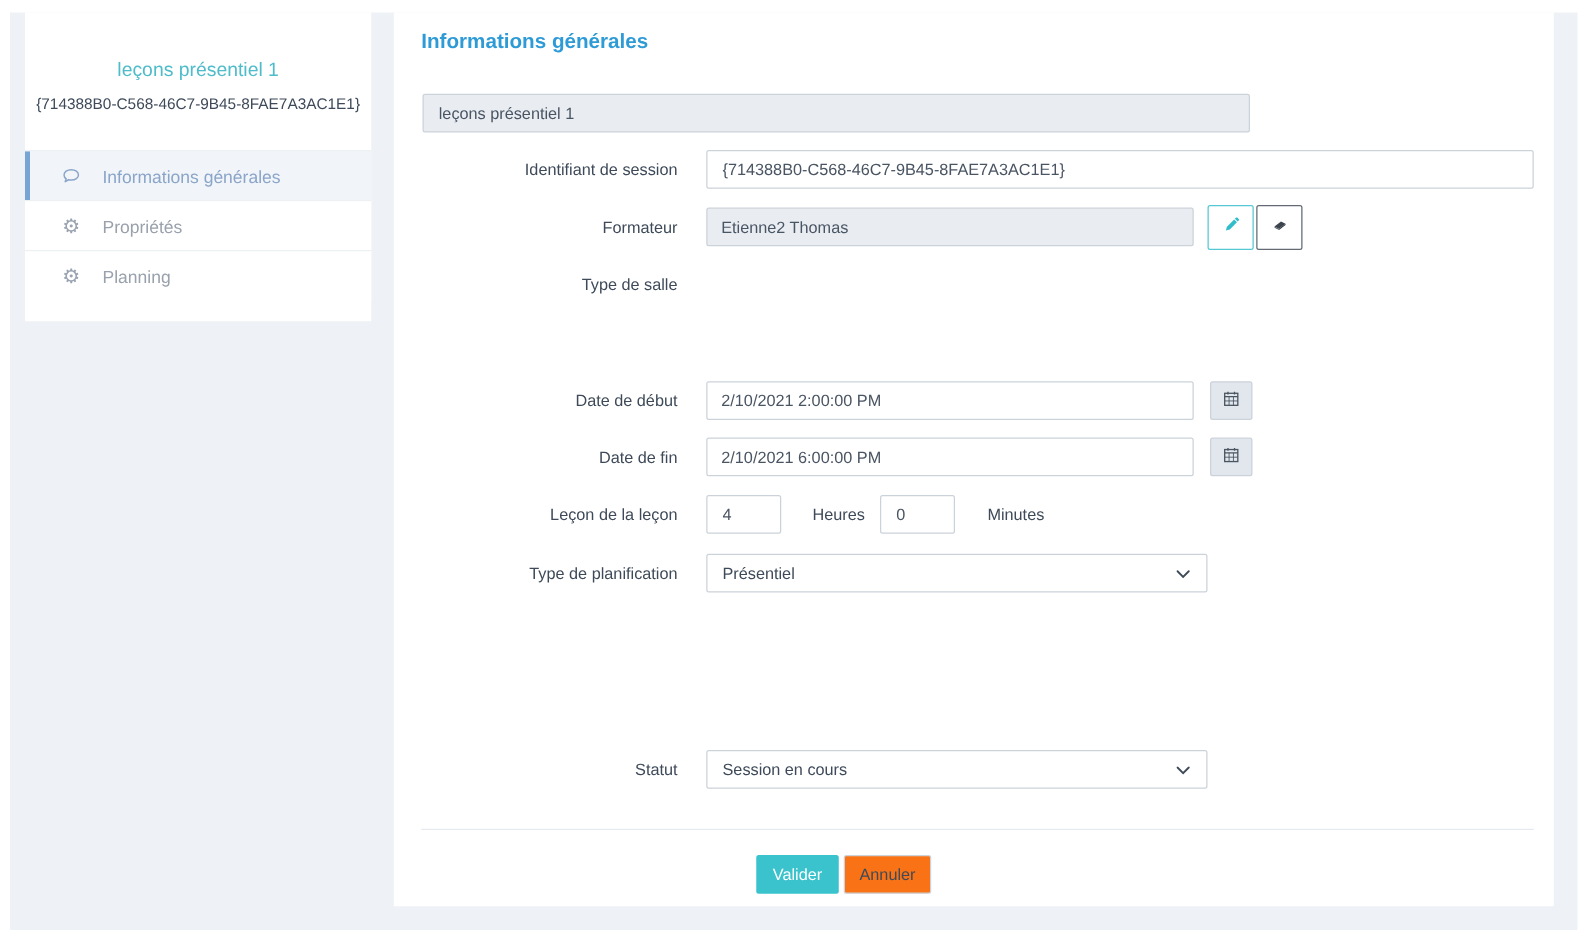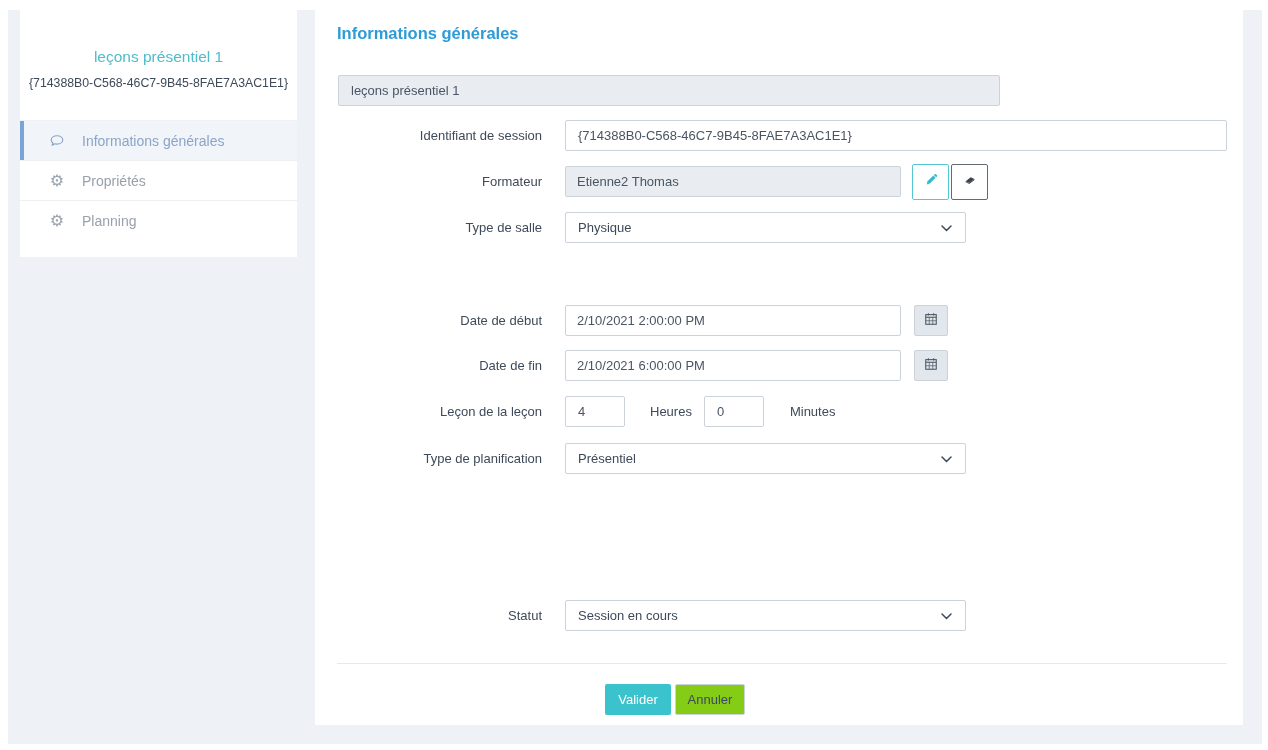--- a/index.html
+++ b/index.html
@@ -58,21 +58,21 @@
     font-size:13px;color:#3e4a59;
   }
   .ctrl{margin-left:23px;display:flex;align-items:center;flex:none;}
   .inp{
     height:31px;box-sizing:border-box;border:1px solid #ccd2d9;border-radius:2px;
     padding:0 12px;font-family:"Liberation Sans","DejaVu Sans",sans-serif;
     font-size:13px;color:#4a5563;background:#ffffff;outline:none;
   }
   .inp.ro{background:#e9edf2;}
   .w662{width:662px;}
-  .w390{width:336px;padding-left:11px;}
+  .w390{width:390px;padding-left:11px;}
   .w60{width:60px;}
   .select{
     width:401px;height:31px;box-sizing:border-box;border:1px solid #ccd2d9;border-radius:2px;
     display:flex;align-items:center;justify-content:space-between;
     padding:0 13px 0 12px;font-size:13px;color:#3e4a59;background:#ffffff;cursor:pointer;
   }
   .icon-btn{
     width:37px;height:36px;flex:none;background:#ffffff;border-radius:2px;
     display:flex;align-items:center;justify-content:center;cursor:pointer;padding:0;
   }
@@ -89,21 +89,21 @@
   .divider{
     position:absolute;left:22px;top:653px;width:890px;height:0;
     border-top:1px solid #e6e9ed;
   }
   .btn-row{position:absolute;left:250px;top:674px;display:flex;padding-left:40px;}
   .btn{
     height:31px;font-family:"Liberation Sans","DejaVu Sans",sans-serif;
     font-size:13px;border-radius:2px;cursor:pointer;box-sizing:border-box;
   }
   .btn-primary{background:#3ac3cd;color:#ffffff;border:none;width:66px;}
-  .btn-secondary{background:#84cc16;color:#3e4a59;border:1px solid #ccd2d9;width:70px;margin-left:4px;}
+  .btn-secondary{background:#f97316;color:#3e4a59;border:1px solid #ccd2d9;width:70px;margin-left:4px;}
 </style>
 </head>
 <body>
 
 <div class="page">
 
   <aside class="sidebar-card">
     <div class="sb-title">leçons présentiel 1</div>
     <div class="sb-guid">{714388B0-C568-46C7-9B45-8FAE7A3AC1E1}</div>
     <nav class="sb-nav">
@@ -161,30 +161,20 @@
               <path d="M4.5 11.5l4.5 2.2v1.2l-4.5-2.2z" fill="#5a626c"></path>
               <path d="M9 13.7l6.5-5v1.2l-6.5 5z" fill="#2c323a"></path>
             </svg>
           </span>
         </button>
       </div>
     </div>
 
     <div class="row" style="top:202px">
       <label class="flabel">Type de salle</label>
-      <div class="ctrl">
-        <div class="select">
-          <span>Physique</span>
-          <span>
-            <svg width="11" height="7" viewBox="0 0 11 7">
-                <polyline points="1,1 5.5,5.5 10,1" fill="none" stroke="#3e4a59" stroke-width="1.5" stroke-linecap="round"></polyline>
-              </svg>
-          </span>
-        </div>
-      </div>
     </div>
 
 
     <div class="row" style="top:295px">
       <label class="flabel">Date de début</label>
       <div class="ctrl">
         <input class="inp w390" value="2/10/2021 2:00:00 PM" style="">
         <button class="cal-btn">
           <span>
             <svg width="14" height="14" viewBox="0 0 16 16">

